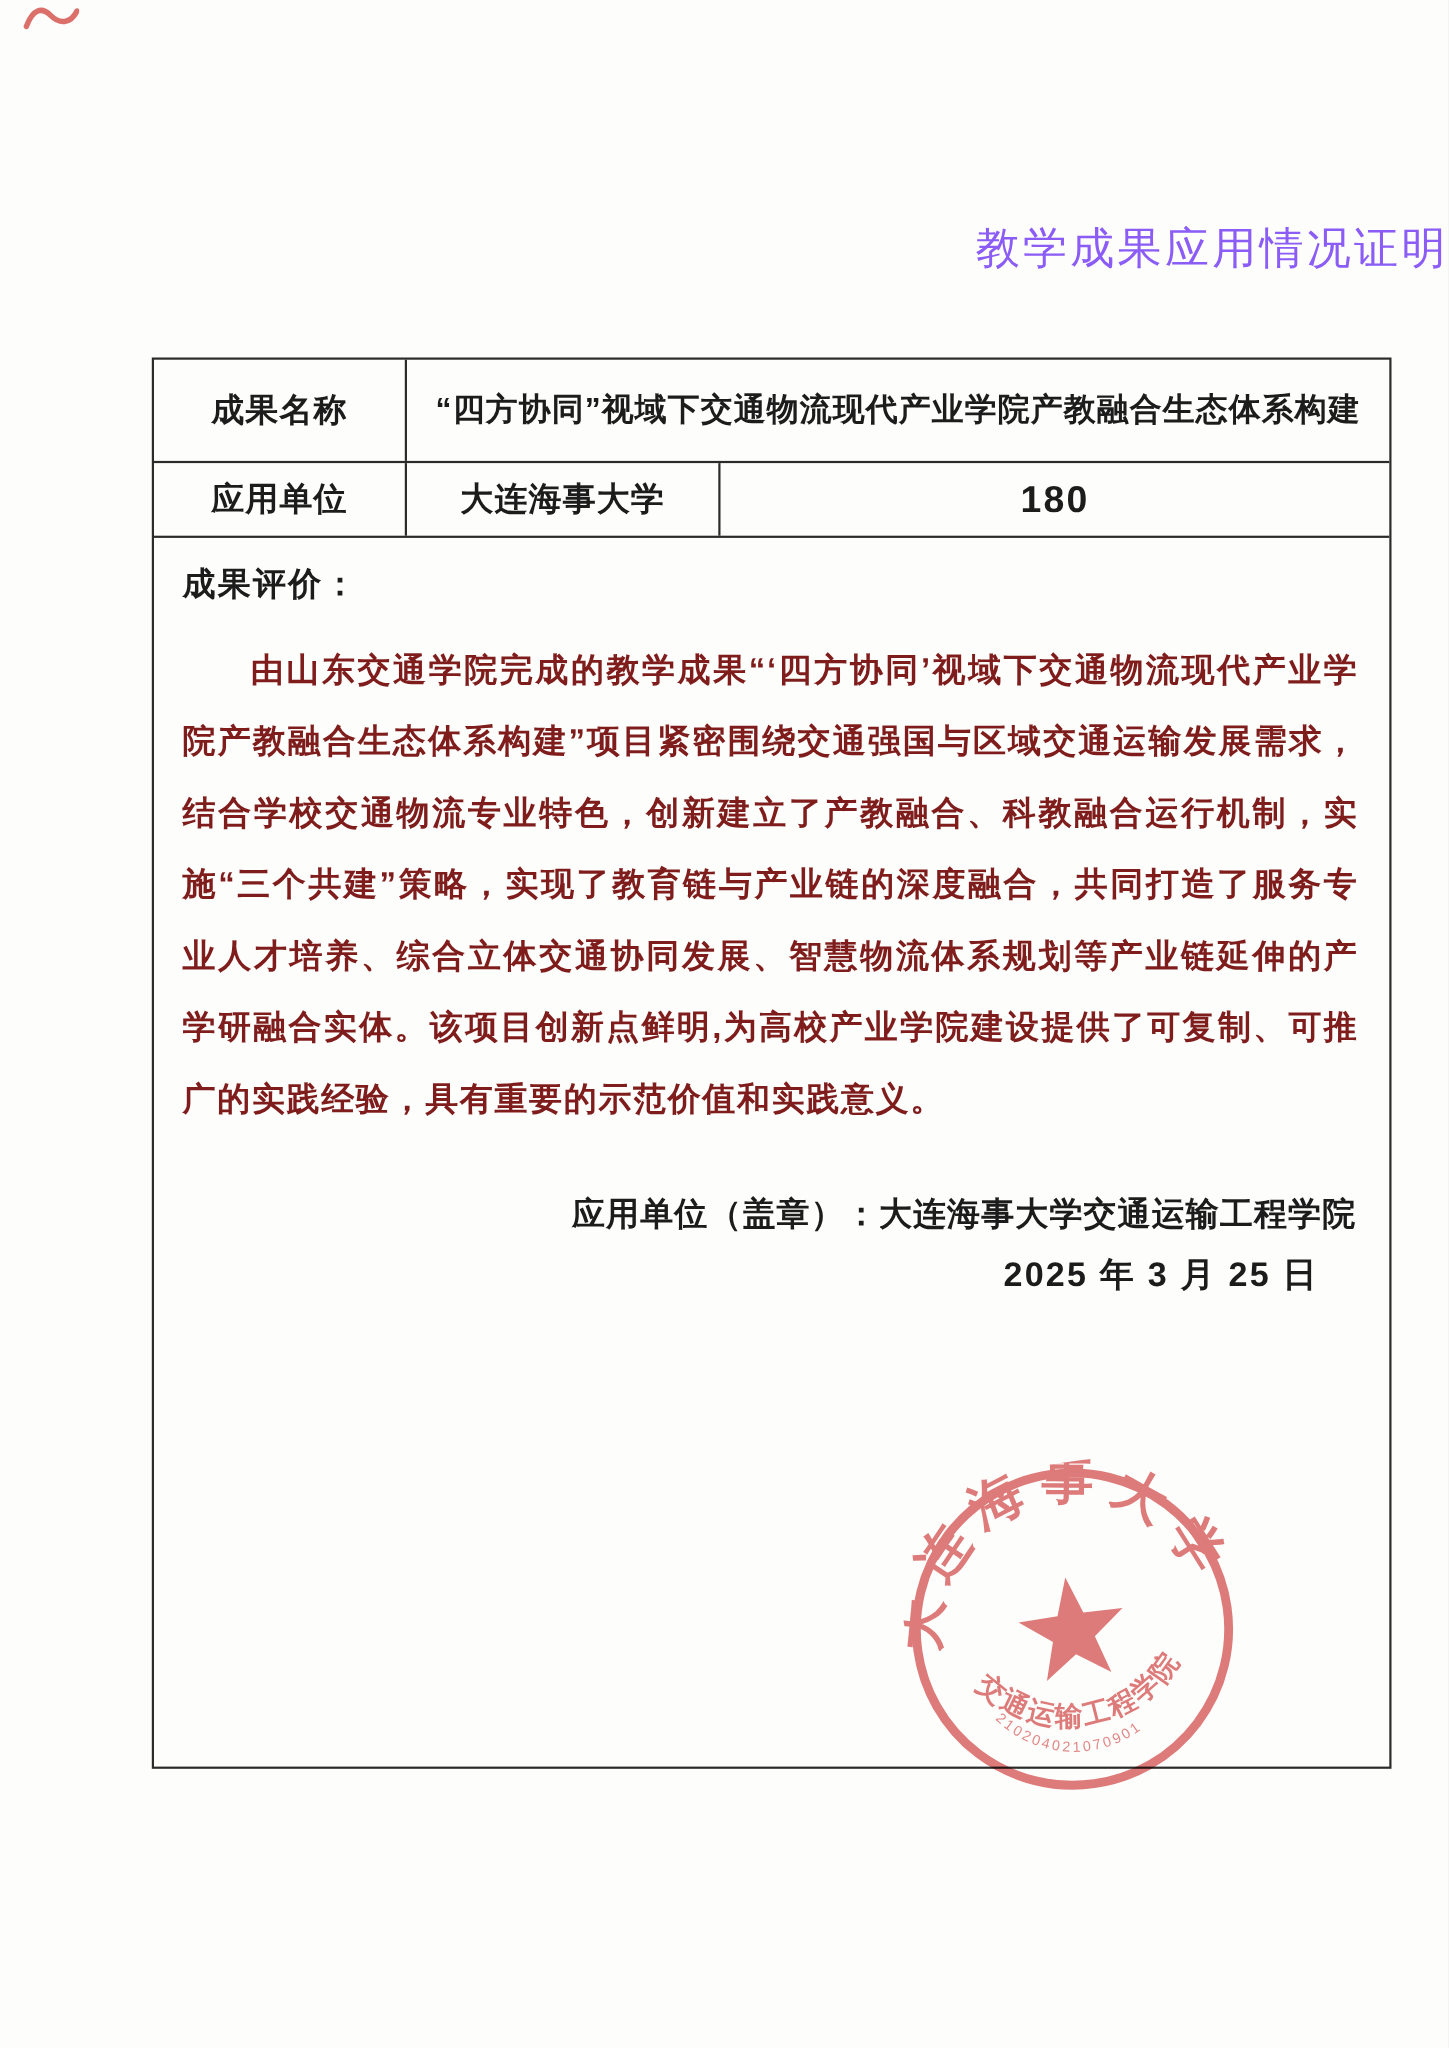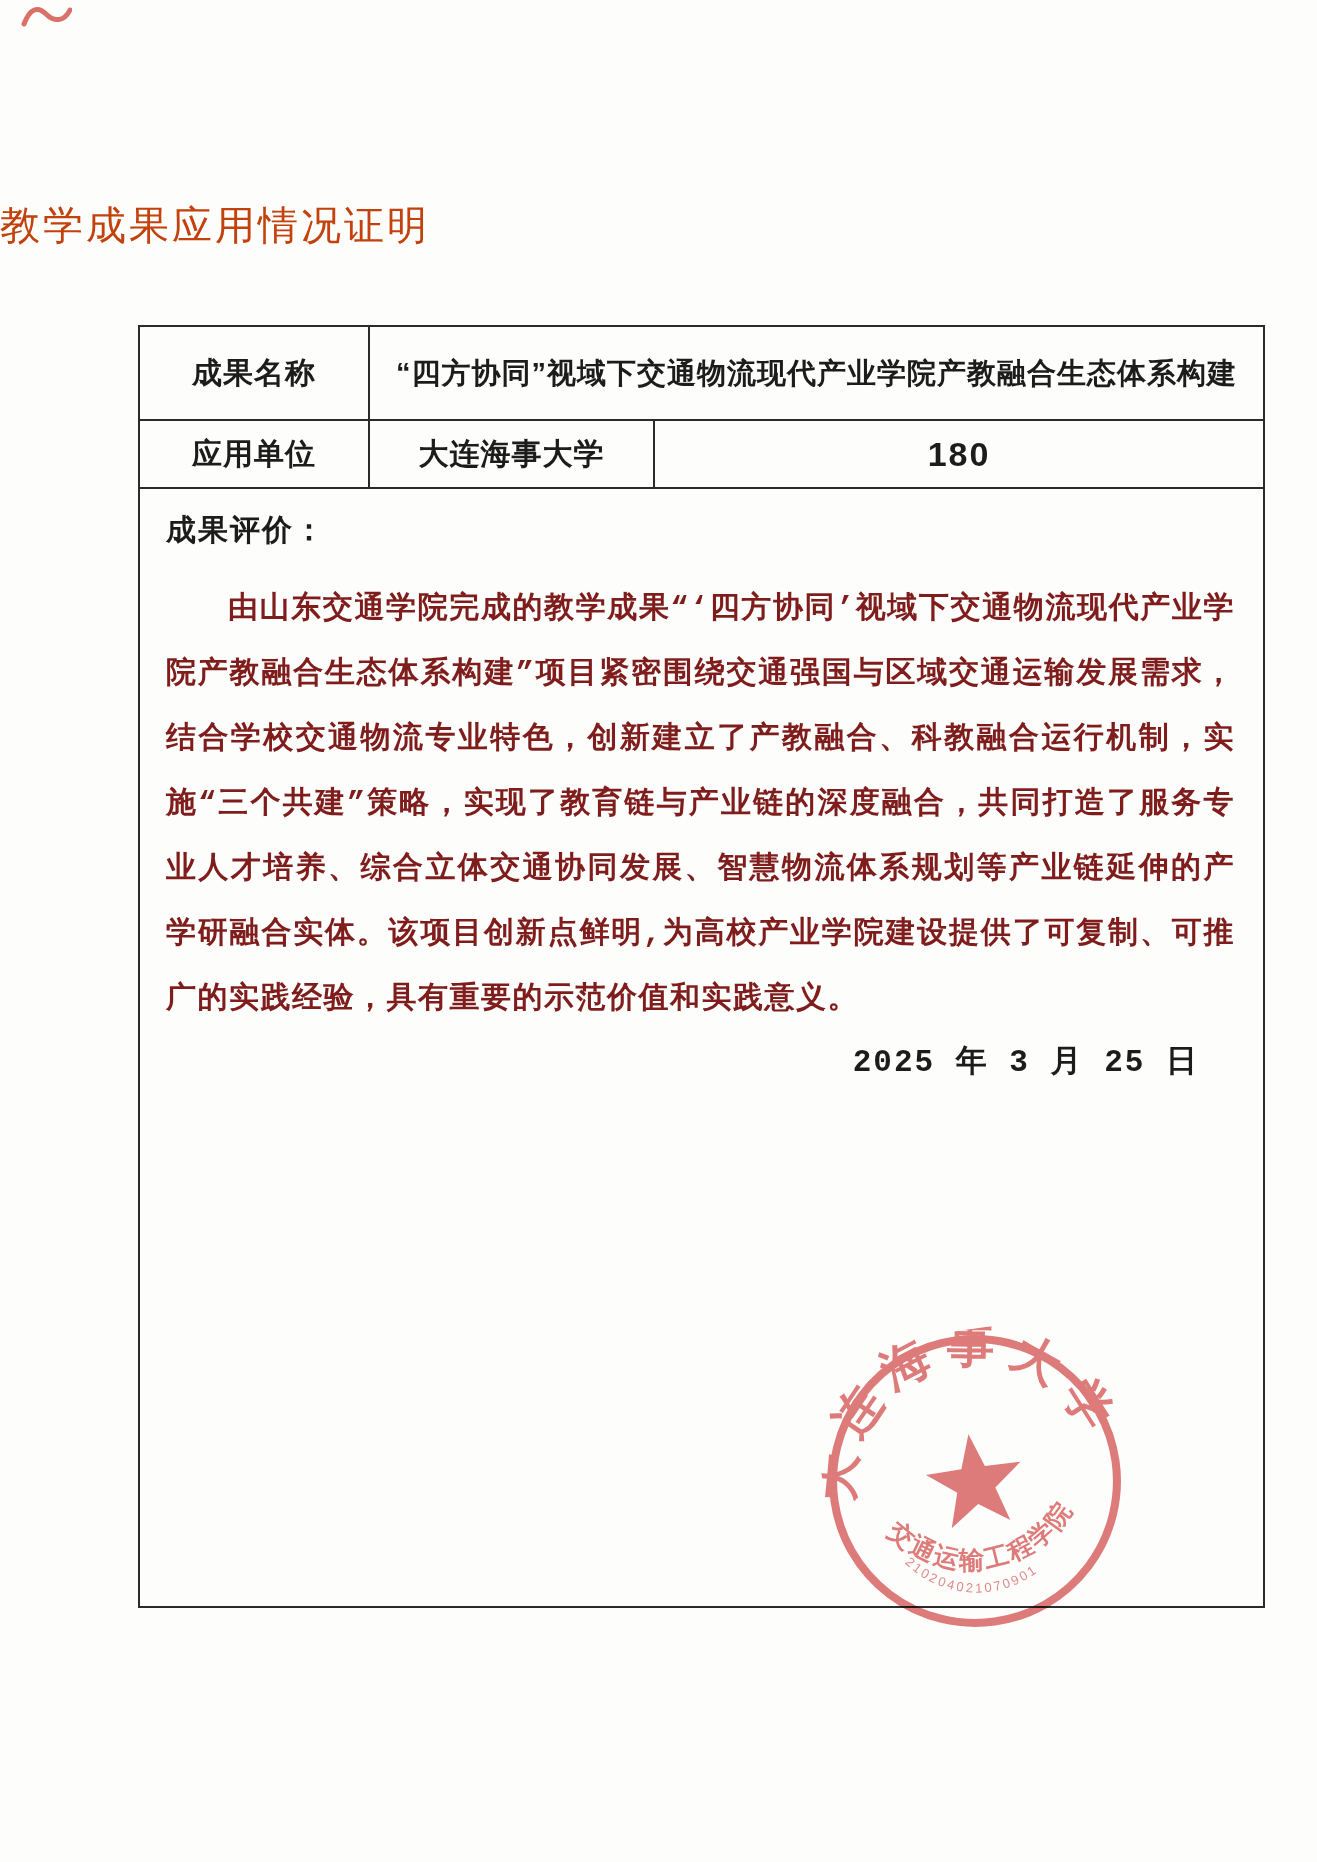--- a/index.html
+++ b/index.html
@@ -9,24 +9,24 @@
     width:1317px; height:1862px;
     margin:0 auto;
     background:#fdfdfb;
     overflow:hidden;
     color:#1c1c1c;
     font-family:"Liberation Sans", sans-serif;
   }
   .corner-mark { position:absolute; left:20px; top:2px; }
   .doc-title {
     position:absolute; top:198px; left:0; width:100%;
-    text-align:left;
+    text-align:right;
     font-family:"Liberation Serif", serif;
     font-size:40px; font-weight:500; letter-spacing:3px;
-    color:#c2410c;
+    color:#8b5cf6;
   }
   .doc-table {
     position:absolute; left:138px; top:325px;
     width:1127px; height:1283px;
     border:2px solid #2b2b2b;
     display:flex; flex-direction:column;
     font-weight:600;
   }
   .t-row { display:flex; width:100%; }
   .row-1 { height:94px; border-bottom:2px solid #2b2b2b; }
@@ -81,23 +81,24 @@
       <div class="cell c-name">“四方协同”视域下交通物流现代产业学院产教融合生态体系构建</div>
     </div>
 
     <div class="t-row row-2">
       <div class="cell c-label2">应用单位</div>
       <div class="cell c-unit">大连海事大学</div>
       <div class="cell c-count">180</div>
     </div>
 
     <div class="t-row row-3">
-      <div style="width:100%;font-family:Liberation Mono, monospace;">
+      <div style="width:100%;">
         <div class="eval-label">成果评价：</div>
         <p class="body-par par-1">由山东交通学院完成的教学成果“‘四方协同’视域下交通物流现代产业学院产教融合生态体系构建”项目紧密围绕交通强国与区域交通运输发展需求，结合学校交通物流专业特色，创新建立了产教融合、科教融合运行机制，实施“三个共建”策略，实现了教育链与产业链的深度融合，共同打造了服务专业人才培养、综合立体交通协同发展、智慧物流体系规划等产业链延伸的产学研融合实体。该项目创新点鲜明,为高校产业学院建设提供了可复制、可推广的实践经验，具有重要的示范价值和实践意义。</p>
+        <div class="sig-line">应用单位（盖章）：大连海事大学交通运输工程学院</div>
         <div class="date-line">2025 年 3 月 25 日</div>
       </div>
     </div>
 
   </div>
 
   <svg class="seal" viewBox="0 0 300 300">
     <defs>
       <path id="sealTopArc" d="M 30 168 A 121 121 0 1 1 270 168"></path>
       <path id="sealBottomArc" d="M 54 186 A 116 116 0 0 0 246 186"></path>

